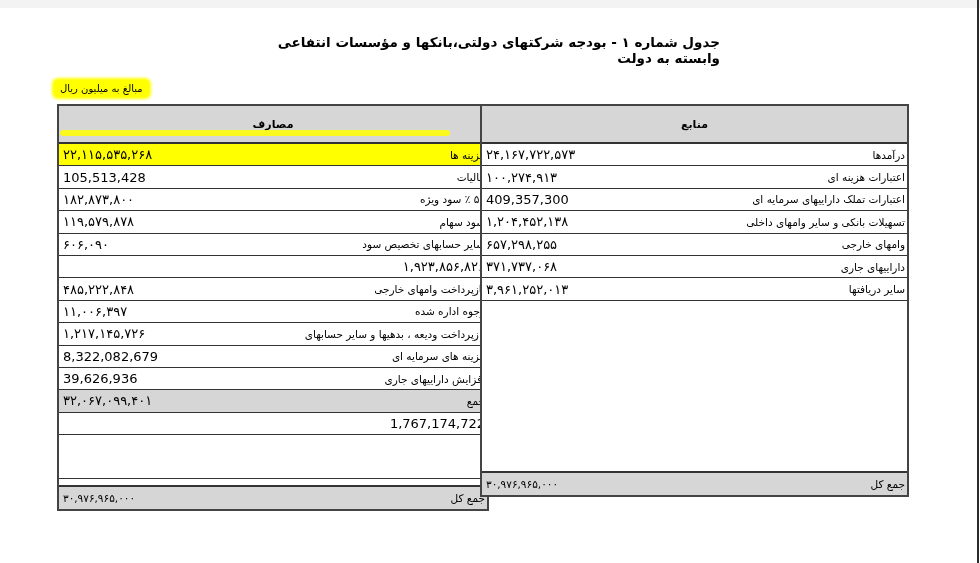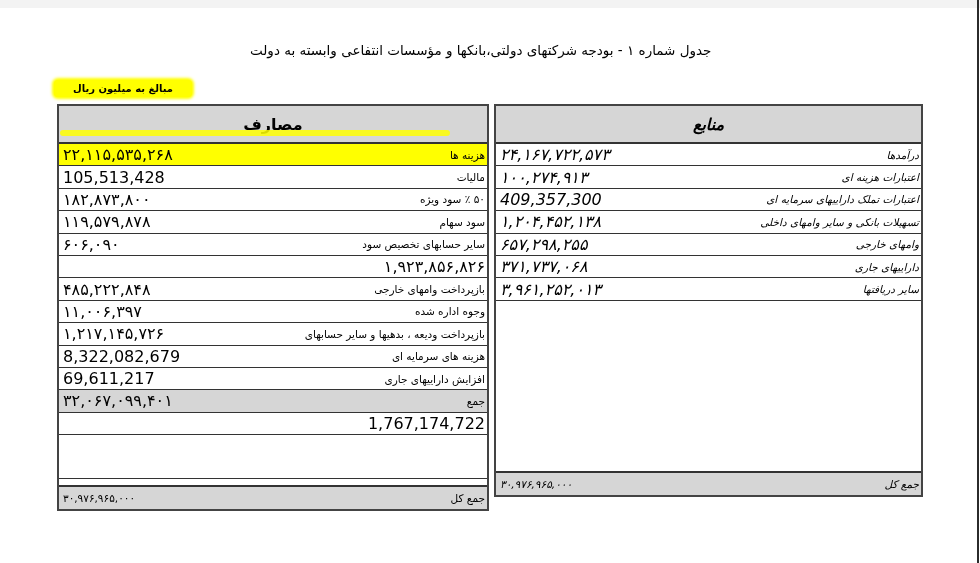--- a/index.html
+++ b/index.html
@@ -5,46 +5,46 @@
   html, body { margin: 0; padding: 0; }
   body {
     width: 980px; height: 563px; overflow: hidden; position: relative;
     background: #ffffff;
     font-family: "DejaVu Sans", "Liberation Sans", sans-serif;
     color: #000;
   }
   .topstrip { position: absolute; left: 0; top: 0; width: 980px; height: 8px; background: #f3f3f3; }
   .rightline { position: absolute; left: 977px; top: 0; width: 2px; height: 563px; background: #2b2b2b; }
   .title {
-    position: absolute; left: 250px; top: 42px; width: 470px; text-align: left;
-    direction: rtl; font-size: 13.5px; font-weight: normal;
+    position: absolute; left: 250px; top: 34px; width: 470px; text-align: right;
+    direction: rtl; font-size: 13.5px; font-weight: bold;
   }
   .unit {
     position: absolute; left: 54px; top: 80px; direction: rtl;
-    font-size: 10px; font-weight: bold; background: #ffff00;
-    padding: 3px 19px; border-radius: 4px; box-shadow: 0 0 3px 2px #ffff00;
+    font-size: 10px; font-weight: normal; background: #ffff00;
+    padding: 3px 6px; border-radius: 4px; box-shadow: 0 0 3px 2px #ffff00;
   }
   .col {
     position: absolute; top: 104px; border: 2px solid #444; box-sizing: border-box;
     background: #fff;
   }
   .col.left  { left: 57px;  width: 432px; height: 407px; }
-  .col.right { left: 494px; width: 429px; height: 393px; font-style: italic; }
+  .col.right { left: 480px; width: 429px; height: 393px; }
   .hdr {
     height: 36px; background: #d6d6d6; border-bottom: 2px solid #333;
     display: flex; align-items: center; justify-content: center;
-    direction: rtl; font-size: 16px; font-weight: bold; text-align: right;
+    direction: rtl; font-size: 11px; font-weight: bold; text-align: right;
   }
   .row {
     height: 22.4px; border-bottom: 1.5px solid #333; box-sizing: border-box;
     display: flex; align-items: center; justify-content: space-between;
     direction: rtl; font-size: 10.5px; padding: 0 2px;
   }
   .row .lbl { text-align: left; }
-  .row .val { direction: ltr; text-align: right; padding-left: 2px; font-size: 16px; }
+  .row .val { direction: ltr; text-align: right; padding-left: 2px; font-size: 13px; }
   .row.gray { background: #d6d6d6; }
   .row.hl { background: #ffff00; }
   .spacer { border-bottom: 1.5px solid #333; box-sizing: border-box; }
   .total {
     position: absolute; left: 0; right: 0; bottom: 0; height: 22px;
     background: #d6d6d6; border-top: 2px solid #333;
     display: flex; align-items: center; justify-content: space-between;
     direction: rtl; font-size: 10.5px; padding: 0 2px;
   }
   .total .val { direction: ltr; padding-left: 2px; }
@@ -99,21 +99,21 @@
       <div class="row">
         <span class="lbl">بازپرداخت ودیعه ، بدهیها و سایر حسابهای</span>
         <span class="val">۱,۲۱۷,۱۴۵,۷۲۶</span>
       </div>
       <div class="row">
         <span class="lbl">هزینه های سرمایه ای</span>
         <span class="val">8,322,082,679</span>
       </div>
       <div class="row">
         <span class="lbl">افزایش دارایيهای جاری</span>
-        <span class="val">69,611,217</span>
+        <span class="val">39,626,936</span>
       </div>
       <div class="row gray">
         <span class="lbl">جمع</span>
         <span class="val">۳۲,۰۶۷,۰۹۹,۴۰۱</span>
       </div>
       <div class="row">
         <span class="val">1,767,174,722</span>
       </div>
     </div>
   <div class="spacer" style="height:44px"></div>

